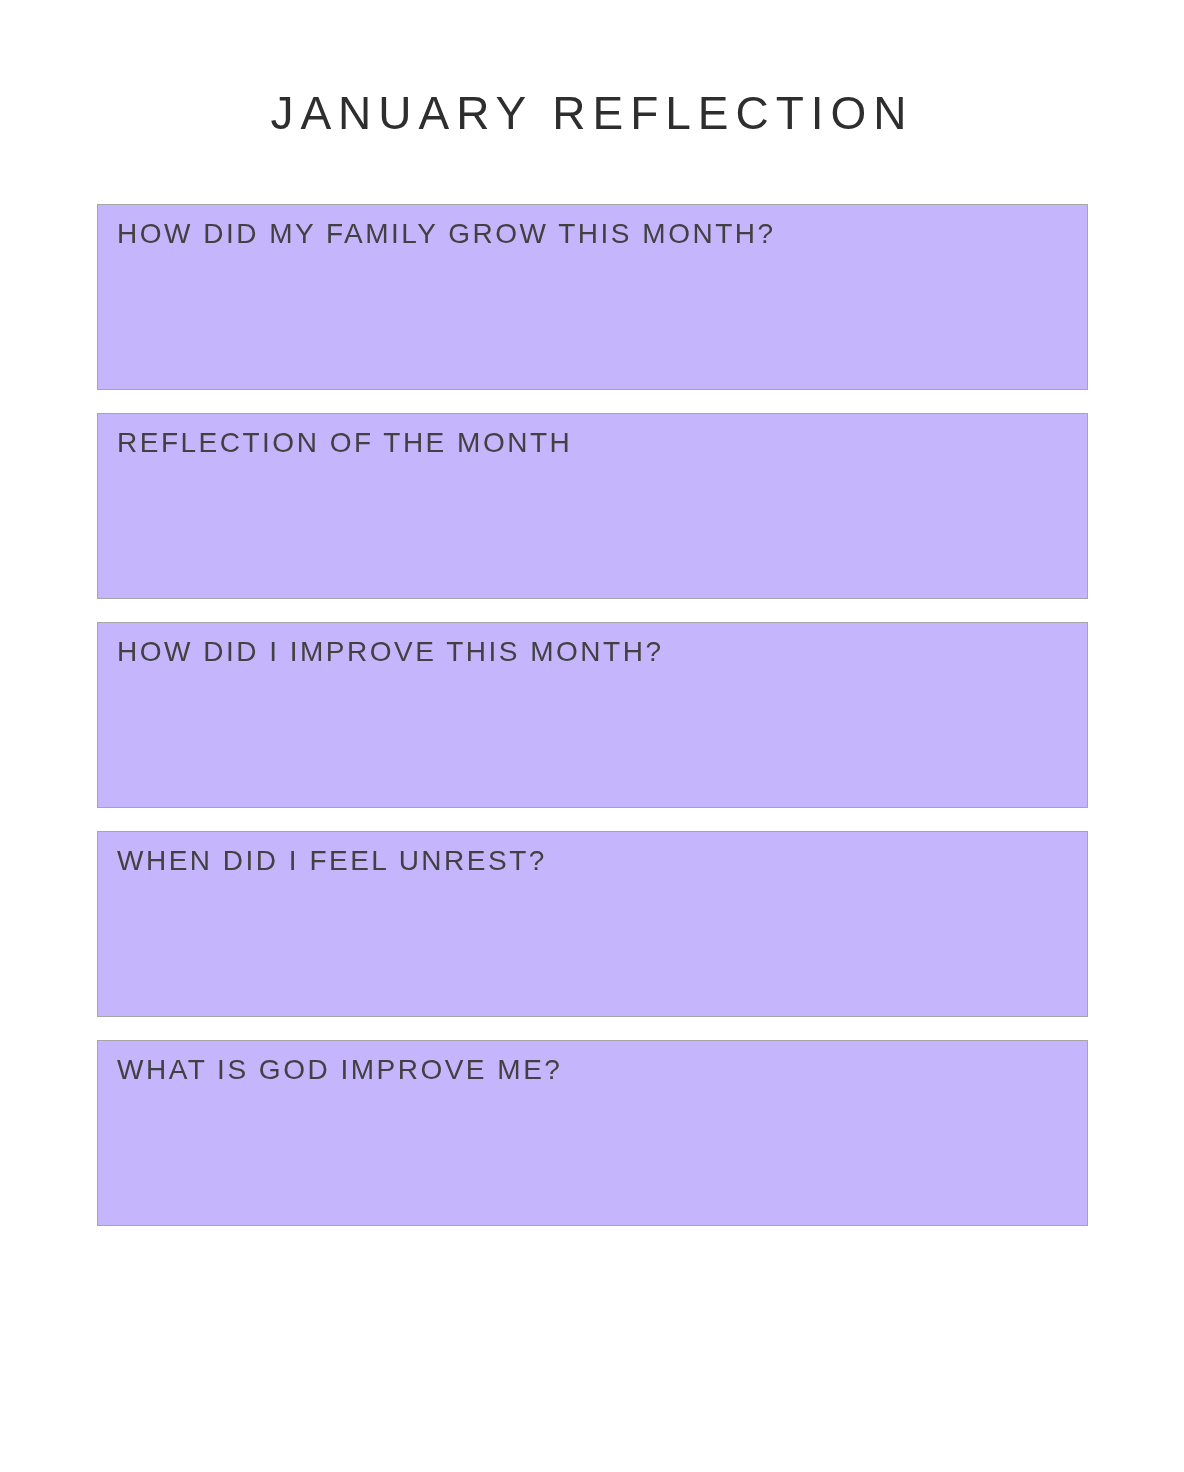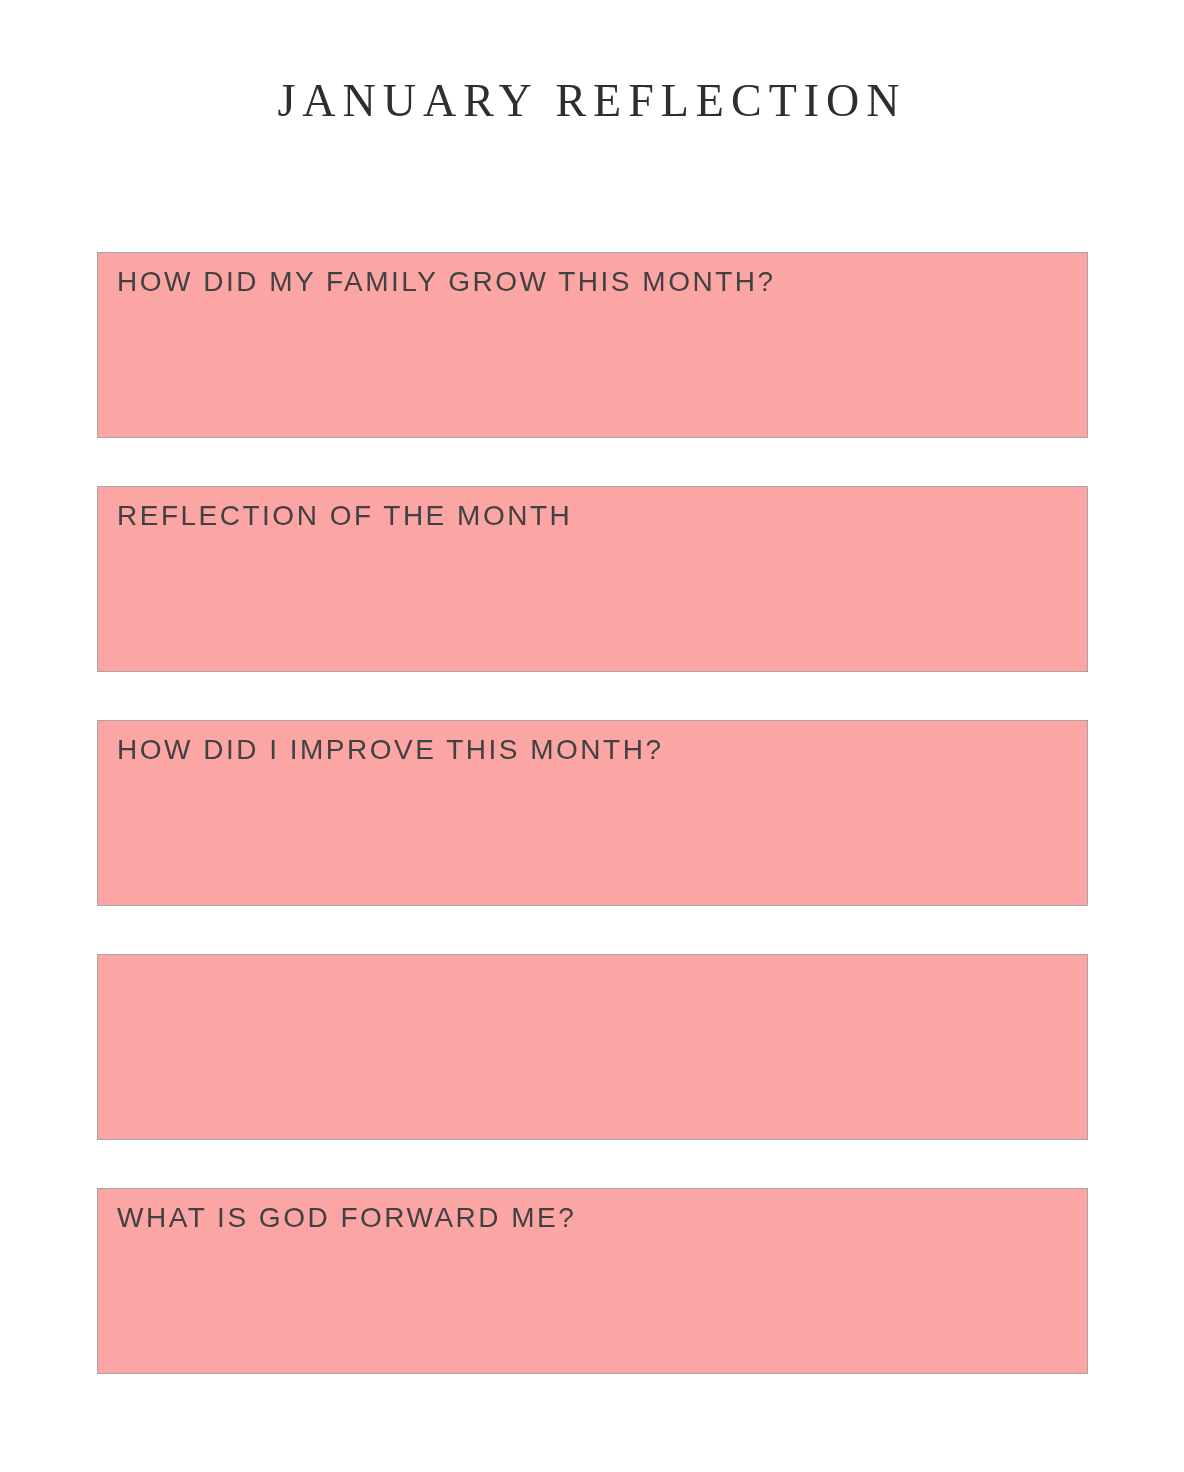--- a/index.html
+++ b/index.html
@@ -9,45 +9,43 @@
   }
   .page {
     position: relative;
     width: 1184px;
     height: 1472px;
     background: #ffffff;
     font-family: "Liberation Sans", sans-serif;
     overflow: hidden;
   }
   .title {
-    margin: 4px;
+    margin: 16px;
     padding-top: 72px;
     text-align: center;
     font-size: 46px;
     font-weight: 300;
     letter-spacing: 7px;
     color: #2e2e2e;
     line-height: 1.1;
-    font-family: Liberation Serif, serif;
   }
   .sections {
     position: absolute;
     top: 204px;
     left: 97px;
     width: 991px;
   }
   .box {
     box-sizing: border-box;
     width: 991px;
     height: 186px;
     border: 1px solid #a6a6a6;
-    background: #fca5a5;
+    background: #c4b5fd;
     margin-bottom: 23px;
     padding: 10px 19px;
-    margin-top: 48px;
   }
   .box-label {
     font-size: 28px;
     font-weight: 300;
     letter-spacing: 2.5px;
     color: #414141;
     line-height: 1.35;
     white-space: nowrap;
   }
   .answer-area {
@@ -73,23 +71,24 @@
       <div class="box-label">REFLECTION OF THE MONTH</div>
       <div class="answer-area"></div>
     </section>
 
     <section class="box">
       <div class="box-label">HOW DID I IMPROVE THIS MONTH?</div>
       <div class="answer-area"></div>
     </section>
 
     <section class="box">
+      <div class="box-label">WHEN DID I FEEL UNREST?</div>
       <div class="answer-area"></div>
     </section>
 
     <section class="box">
-      <div class="box-label">WHAT IS GOD FORWARD ME?</div>
+      <div class="box-label">WHAT IS GOD IMPROVE ME?</div>
       <div class="answer-area"></div>
     </section>
 
 
   </div>
 </div>
 
 </body></html>

